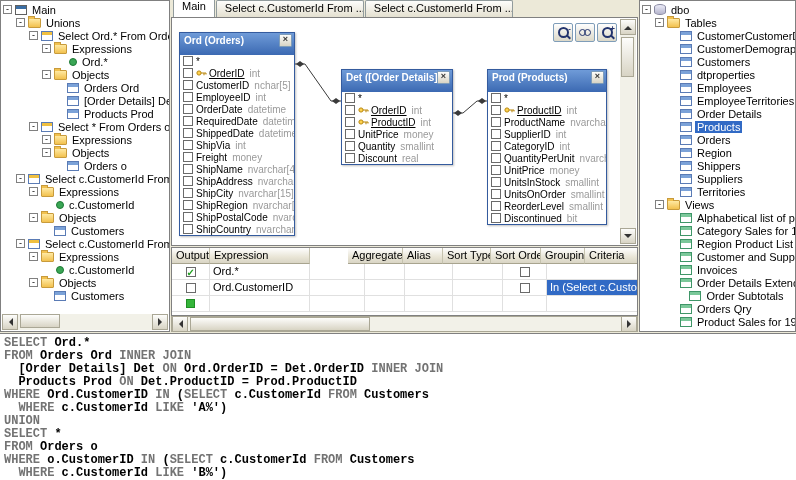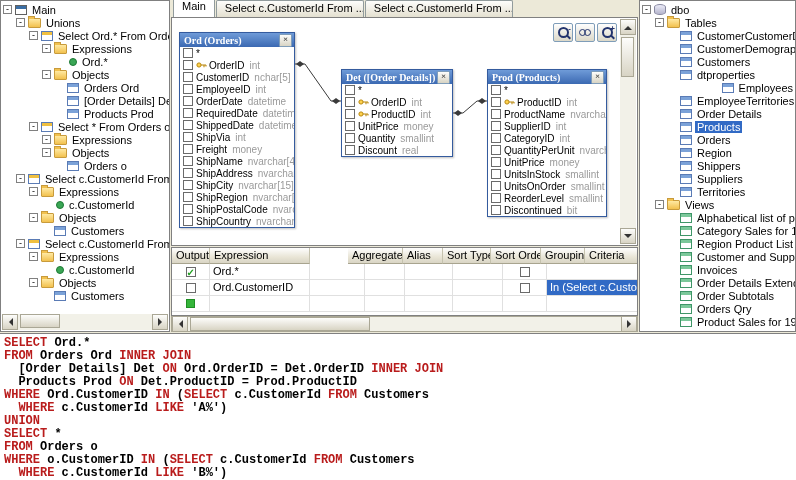--- a/index.html
+++ b/index.html
@@ -6,21 +6,21 @@
   body{font-family:"Liberation Sans",sans-serif;font-size:11px;color:#000;}
   .window{position:relative;width:796px;height:480px;background:#ece9d8;overflow:hidden;}
 
   
   .left-panel{position:absolute;left:0;top:0;width:170px;height:332px;background:#fff;border:1px solid #808080;box-sizing:border-box;}
   .mid-panel{position:absolute;left:171px;top:0;width:467px;height:332px;}
   .right-panel{position:absolute;left:639px;top:0;width:157px;height:332px;background:#fff;border:1px solid #808080;box-sizing:border-box;overflow:hidden;}
   .sql-panel{position:absolute;left:0;top:333px;width:796px;height:147px;background:#fff;border-top:1px solid #808080;box-sizing:border-box;
              font-family:"Liberation Mono","DejaVu Sans Mono",monospace;font-size:12px;font-weight:bold;line-height:13px;padding:3px 4px;overflow:hidden;}
   .sql-line{white-space:pre;}
-  .kw{color:#b91c1c;}
+  .kw{color:#737373;}
 
   
   .tree{overflow:hidden;height:calc(100% - 17px);padding-top:2px;}
   .right-panel .tree{height:100%;}
   .tree-row{height:13px;display:flex;align-items:center;white-space:nowrap;overflow:hidden;cursor:default;}
   .expander{flex:none;width:9px;height:9px;border:1px solid #808080;background:#fff;font-size:9px;line-height:7px;text-align:center;margin-right:3px;box-sizing:border-box;}
   .exp-spacer{flex:none;width:12px;}
   .tlabel{padding:0 2px;}
   .tlabel.sel{background:#316ac5;color:#fff;}
   .ticon{display:inline-block;margin-right:3px;flex:none;box-sizing:border-box;position:relative;}
@@ -54,31 +54,31 @@
   .mag::after{content:"";position:absolute;width:5px;height:2px;background:#23346e;right:-4px;bottom:-2px;transform:rotate(45deg);}
   .mag-sign{position:absolute;font-size:8px;font-weight:bold;color:#23346e;right:1px;top:0px;}
   .dbl{width:12px;height:8px;position:relative;display:inline-block;}
   .dbl::before,.dbl::after{content:"";position:absolute;width:5px;height:5px;border:1.5px solid #23346e;border-radius:50%;top:0;}
   .dbl::before{left:0;}
   .dbl::after{right:0;}
 
   
   .table-card{position:absolute;background:#fff;border:1px solid #345b9e;box-sizing:border-box;box-shadow:1px 1px 2px rgba(0,0,0,0.25);}
   .card-header{height:14px;background:linear-gradient(#6f9bd8,#3b69b2);color:#fff;font-size:10px;font-weight:bold;
-               display:flex;align-items:center;padding:0 2px 0 4px;cursor:default;font-family:Liberation Serif, serif;}
+               display:flex;align-items:center;padding:0 2px 8px 4px;cursor:default;}
   .card-title{flex:1;white-space:nowrap;overflow:hidden;}
   .card-close{width:11px;height:11px;background:linear-gradient(#fdfdfb,#d8d4c4);border:1px solid #7f9db9;border-radius:1px;
               font-size:9px;line-height:9px;text-align:center;color:#333;flex:none;}
   .field-row{height:12px;display:flex;align-items:center;font-size:10px;padding-left:3px;white-space:nowrap;overflow:hidden;}
   .cb{width:10px;height:10px;background:#fff;border:1px solid #6a6a6a;box-sizing:border-box;display:inline-block;flex:none;text-align:center;}
   .field-row .cb{margin-right:3px;}
   .cb.checked::before{content:"\2713";color:#1e9e1e;font-size:10px;font-weight:bold;line-height:9px;display:block;}
   .keyicon{flex:none;margin-right:2px;display:inline-flex;}
   .fname{color:#000;}
-  .fname.key{}
+  .fname.key{text-decoration:underline;}
   .ftype{color:#9a9a9a;margin-left:5px;}
 
   
   .grid-wrap{position:absolute;left:0;top:247px;width:467px;height:69px;background:#fff;border:1px solid #808080;box-sizing:border-box;overflow:hidden;}
   .grid-row{display:flex;height:16px;}
   .gh{background:linear-gradient(#fefefe,#e9e5d6 60%,#d9d5c5);border-right:1px solid #c5c2ae;border-bottom:1px solid #a8a48f;
       padding:1px 4px;box-sizing:border-box;white-space:nowrap;overflow:hidden;flex:none;line-height:13px;}
   .gc{border-right:1px solid #e0e0e0;border-bottom:1px solid #e0e0e0;box-sizing:border-box;padding:1px 3px;flex:none;
       display:flex;align-items:center;white-space:nowrap;overflow:hidden;line-height:13px;}
   .gc.center{justify-content:center;}
@@ -576,21 +576,21 @@
         <div class="tree-row" style="padding-left: 28px;">
           <span class="exp-spacer"></span>
           <span class="ticon ticon-table"></span>
           <span class="tlabel">Customers</span>
         </div>
         <div class="tree-row" style="padding-left: 28px;">
           <span class="exp-spacer"></span>
           <span class="ticon ticon-table"></span>
           <span class="tlabel">dtproperties</span>
         </div>
-        <div class="tree-row" style="padding-left: 28px; justify-content: flex-end;">
+        <div class="tree-row" style="padding-left: 28px;">
           <span class="exp-spacer"></span>
           <span class="ticon ticon-table"></span>
           <span class="tlabel">Employees</span>
         </div>
         <div class="tree-row" style="padding-left: 28px;">
           <span class="exp-spacer"></span>
           <span class="ticon ticon-table"></span>
           <span class="tlabel">EmployeeTerritories</span>
         </div>
         <div class="tree-row" style="padding-left: 28px;">
@@ -656,21 +656,21 @@
         <div class="tree-row" style="padding-left: 28px;">
           <span class="exp-spacer"></span>
           <span class="ticon ticon-view"></span>
           <span class="tlabel">Invoices</span>
         </div>
         <div class="tree-row" style="padding-left: 28px;">
           <span class="exp-spacer"></span>
           <span class="ticon ticon-view"></span>
           <span class="tlabel">Order Details Extended</span>
         </div>
-        <div class="tree-row" style="padding-left: 28px;">
+        <div class="tree-row" style="padding-left: 28px; justify-content: center;">
           <span class="exp-spacer"></span>
           <span class="ticon ticon-view"></span>
           <span class="tlabel">Order Subtotals</span>
         </div>
         <div class="tree-row" style="padding-left: 28px;">
           <span class="exp-spacer"></span>
           <span class="ticon ticon-view"></span>
           <span class="tlabel">Orders Qry</span>
         </div>
         <div class="tree-row" style="padding-left: 28px;">

